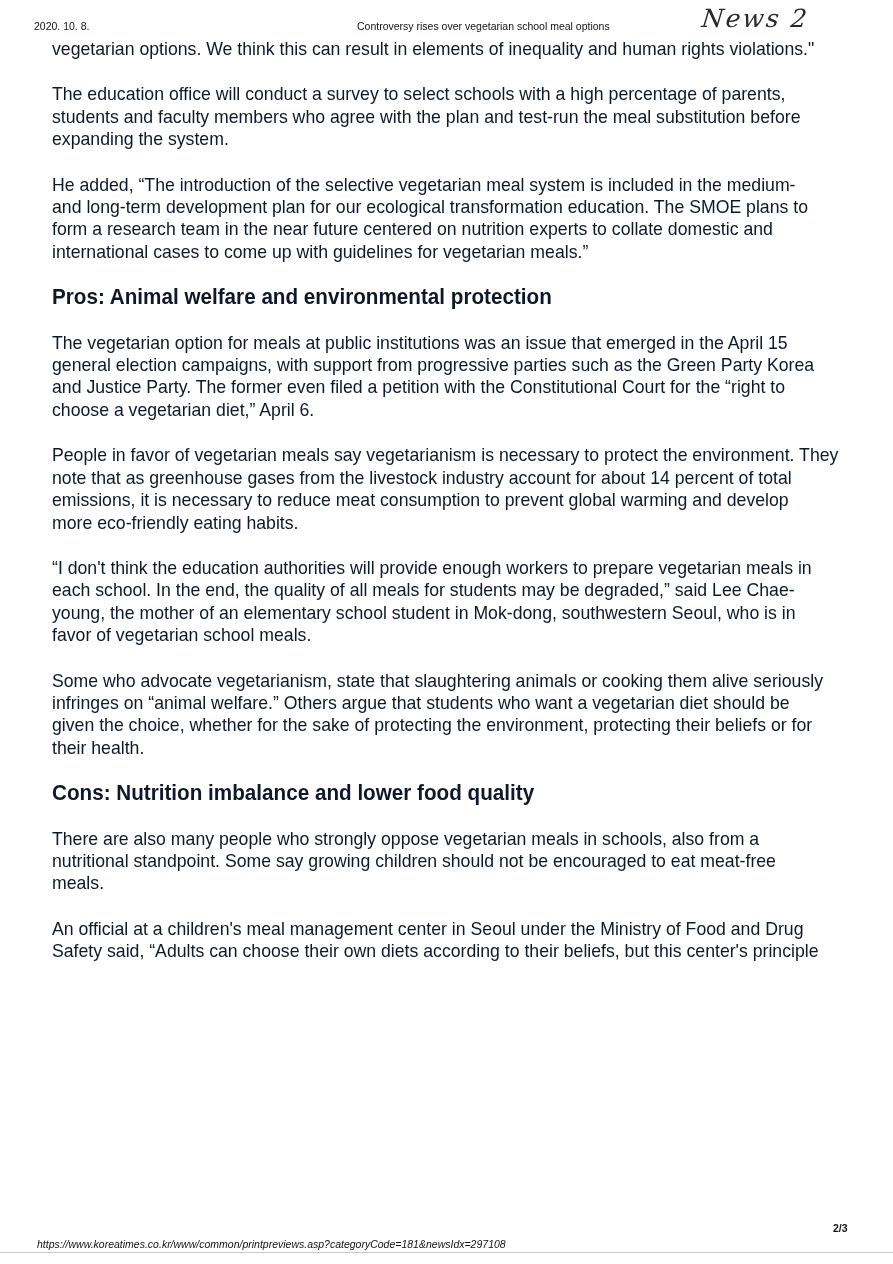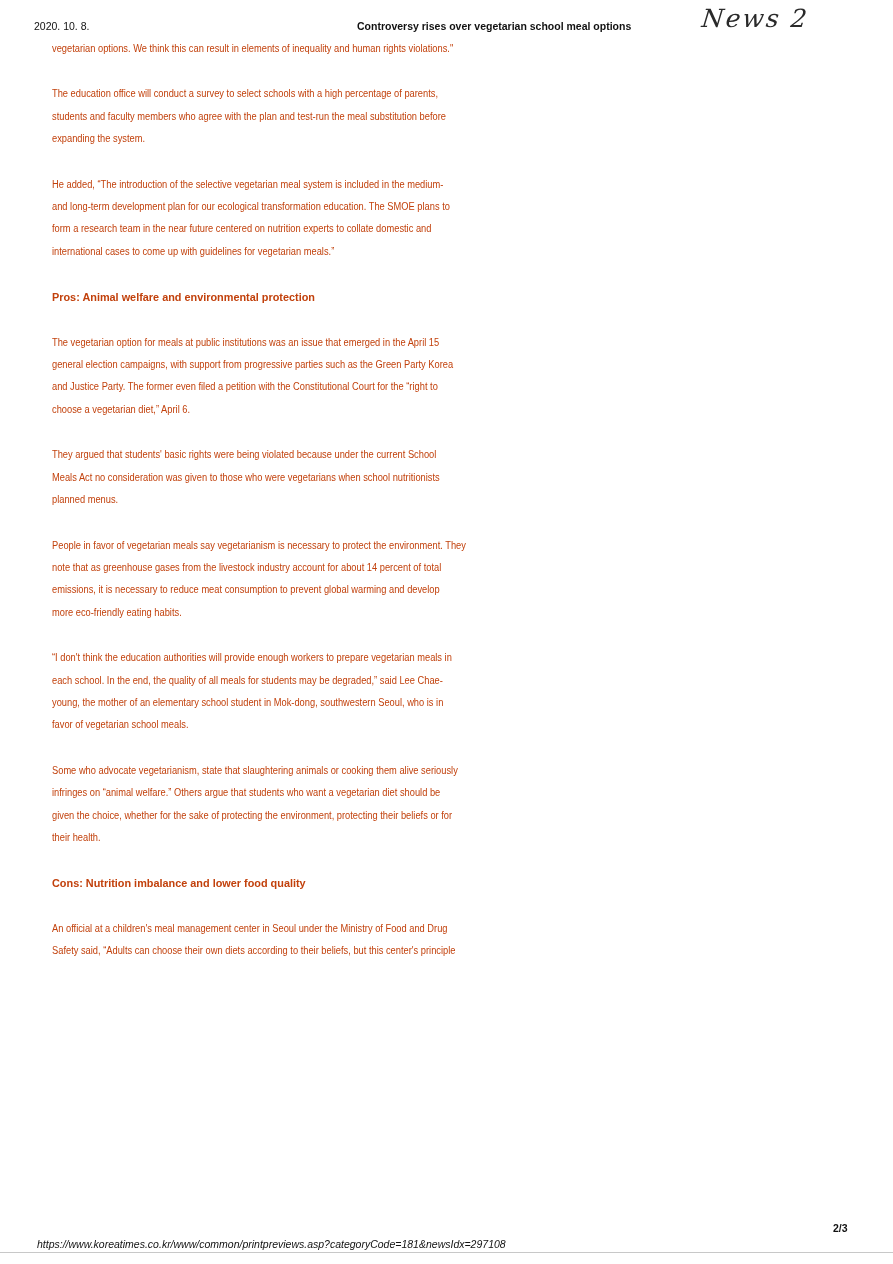--- a/index.html
+++ b/index.html
@@ -27,42 +27,41 @@
     }
     .header .date {
       position: absolute;
       left: 34px;
       top: 20px;
     }
     .header .doc-title {
       position: absolute;
       left: 357px;
       top: 20px;
-      font-weight: bold;
     }
     .header .handwritten {
       position: absolute;
       left: 702px;
       top: 4px;
       font-family: "DejaVu Serif", serif;
       font-style: italic;
       font-size: 25px;
       color: #2a2a2a;
       letter-spacing: 2px;
       transform: skewX(-6deg);
     }
     .article {
       position: absolute;
       left: 52px;
       top: 38px;
       width: 800px;
       font-family: "Liberation Sans", sans-serif;
-      font-size: 10px;
+      font-size: 19px;
       line-height: 22.4px;
-      color: #c2410c;
+      color: #0f172a;
     }
     .para {
       margin: 0 0 23px 0;
     }
     .line {
       display: block;
       white-space: nowrap;
       transform: scaleX(0.93);
       transform-origin: left center;
     }
@@ -133,25 +132,20 @@
 
   <h3 class="subhead">Pros: Animal welfare and environmental protection</h3>
 
   <p class="para">
     <span class="line">The vegetarian option for meals at public institutions was an issue that emerged in the April 15</span>
     <span class="line">general election campaigns, with support from progressive parties such as the Green Party Korea</span>
     <span class="line">and Justice Party. The former even filed a petition with the Constitutional Court for the “right to</span>
     <span class="line">choose a vegetarian diet,” April 6.</span>
   </p>
 
-  <p class="para">
-    <span class="line">They argued that students' basic rights were being violated because under the current School</span>
-    <span class="line">Meals Act no consideration was given to those who were vegetarians when school nutritionists</span>
-    <span class="line">planned menus.</span>
-  </p>
 
   <p class="para">
     <span class="line">People in favor of vegetarian meals say vegetarianism is necessary to protect the environment. They</span>
     <span class="line">note that as greenhouse gases from the livestock industry account for about 14 percent of total</span>
     <span class="line">emissions, it is necessary to reduce meat consumption to prevent global warming and develop</span>
     <span class="line">more eco-friendly eating habits.</span>
   </p>
 
   <p class="para">
     <span class="line">“I don't think the education authorities will provide enough workers to prepare vegetarian meals in</span>
@@ -164,20 +158,25 @@
 
   <p class="para">
     <span class="line">Some who advocate vegetarianism, state that slaughtering animals or cooking them alive seriously</span>
     <span class="line">infringes on “animal welfare.” Others argue that students who want a vegetarian diet should be</span>
     <span class="line">given the choice, whether for the sake of protecting the environment, protecting their beliefs or for</span>
     <span class="line">their health.</span>
   </p>
 
   <h3 class="subhead">Cons: Nutrition imbalance and lower food quality</h3>
 
+  <p class="para">
+    <span class="line">There are also many people who strongly oppose vegetarian meals in schools, also from a</span>
+    <span class="line">nutritional standpoint. Some say growing children should not be encouraged to eat meat-free</span>
+    <span class="line">meals.</span>
+  </p>
 
   <p class="para">
     <span class="line">An official at a children's meal management center in Seoul under the Ministry of Food and Drug</span>
     <span class="line">Safety said, “Adults can choose their own diets according to their beliefs, but this center's principle</span>
   </p>
 </div>
 
 <div class="footer">
   <span class="url">https://www.koreatimes.co.kr/www/common/printpreviews.asp?categoryCode=181&amp;newsIdx=297108</span>
   <span class="page-num">2/3</span>

